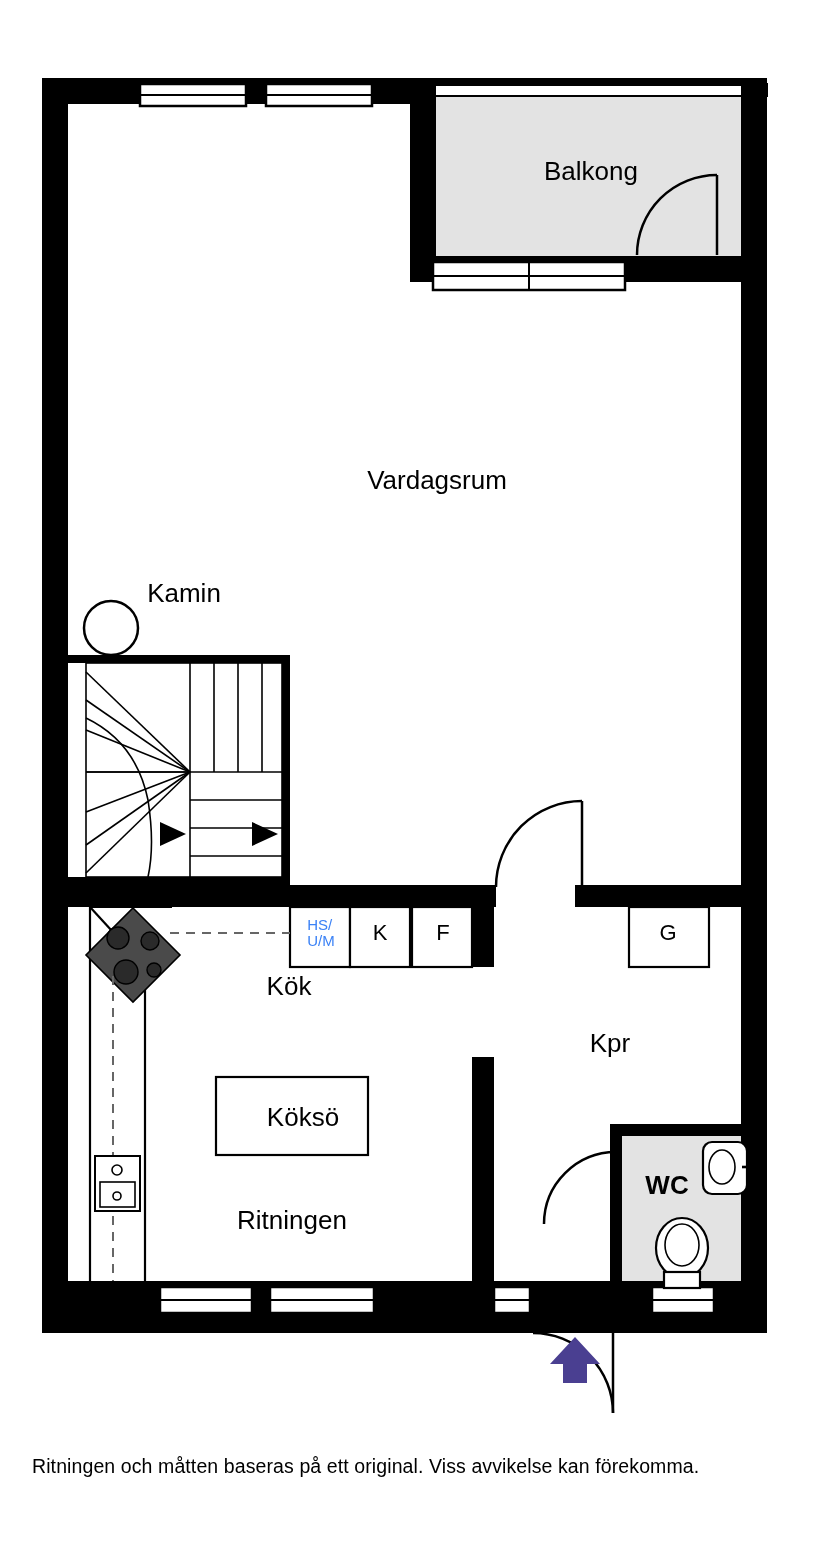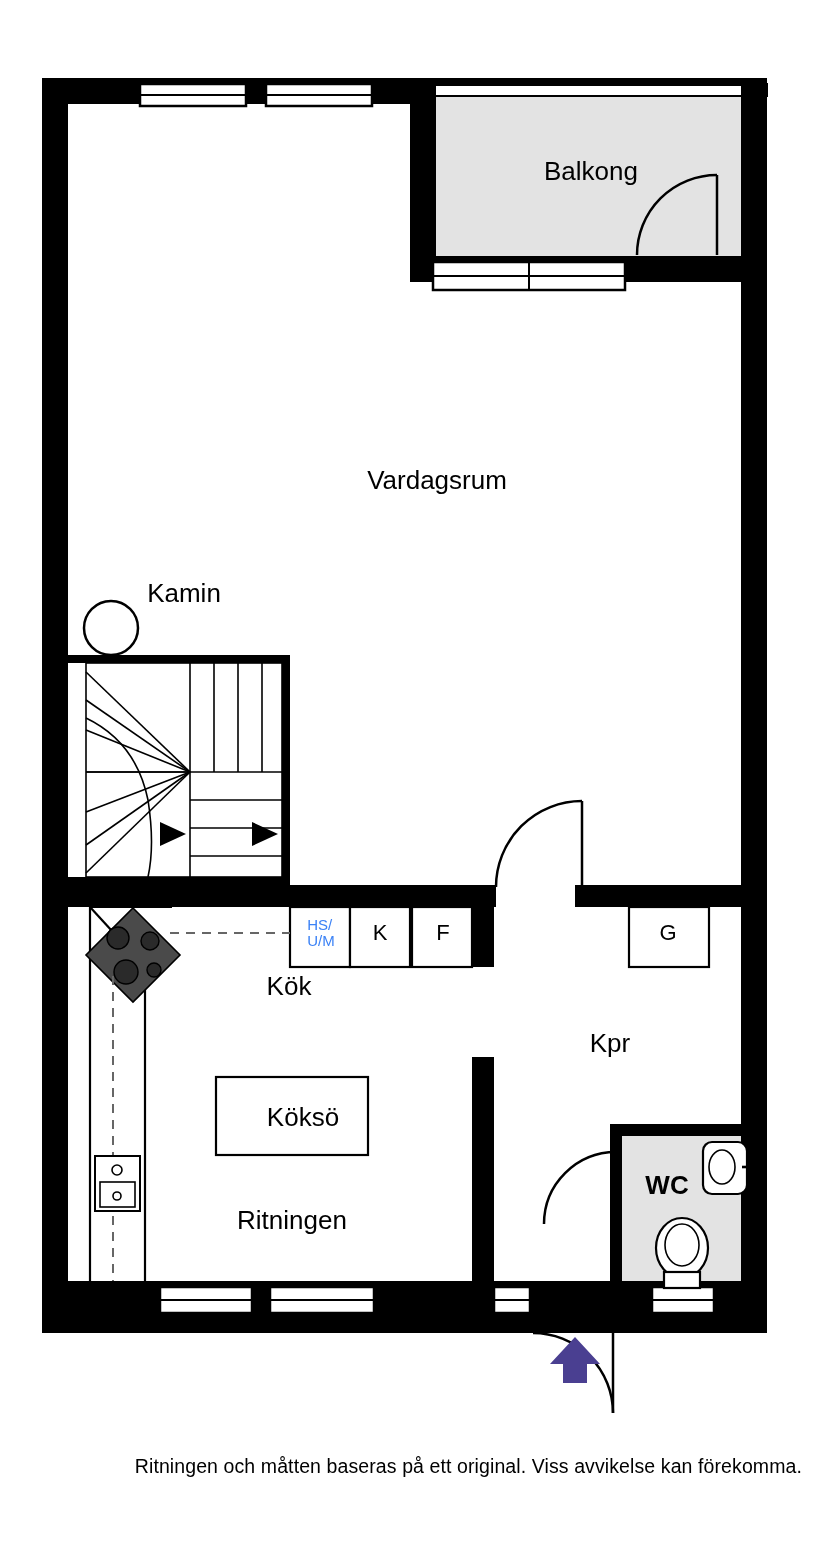--- a/index.html
+++ b/index.html
@@ -17,27 +17,27 @@
   }
   #floorplan {
     position: absolute;
     left: 0;
     top: 0;
     width: 825px;
     height: 1558px;
   }
   .disclaimer {
     position: absolute;
-    left: 42px;
+    left: 32px;
     top: 1455px;
     width: 760px;
     font-size: 19.5px;
     letter-spacing: 0.1px;
     color: #000;
-    text-align: right;
+    text-align: left;
   }
   .room-label {
     position: absolute;
     font-size: 26px;
     color: #000;
     white-space: nowrap;
     transform: translate(-50%, -50%);
     text-align: center;
     line-height: 1.15;
   }

